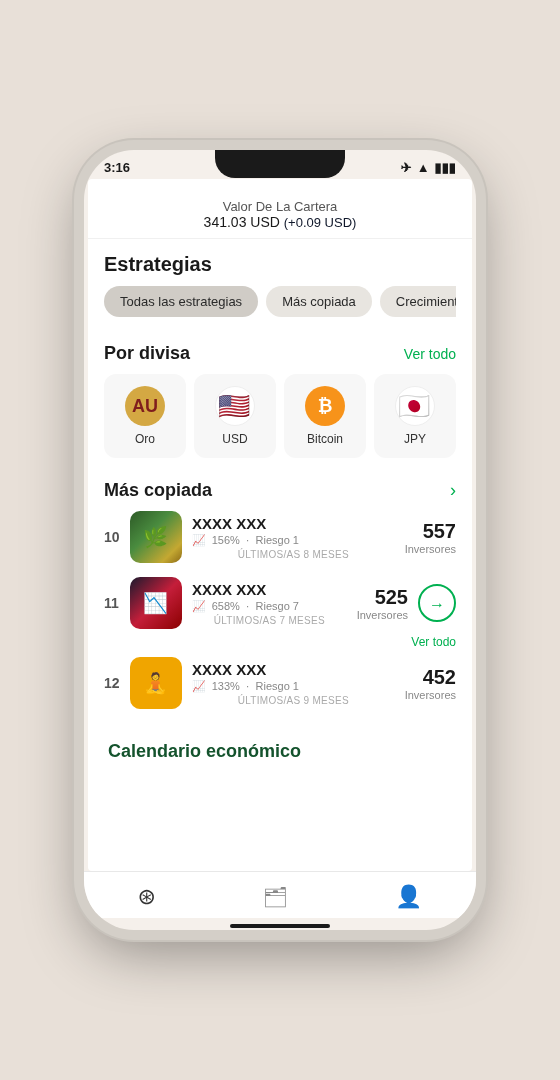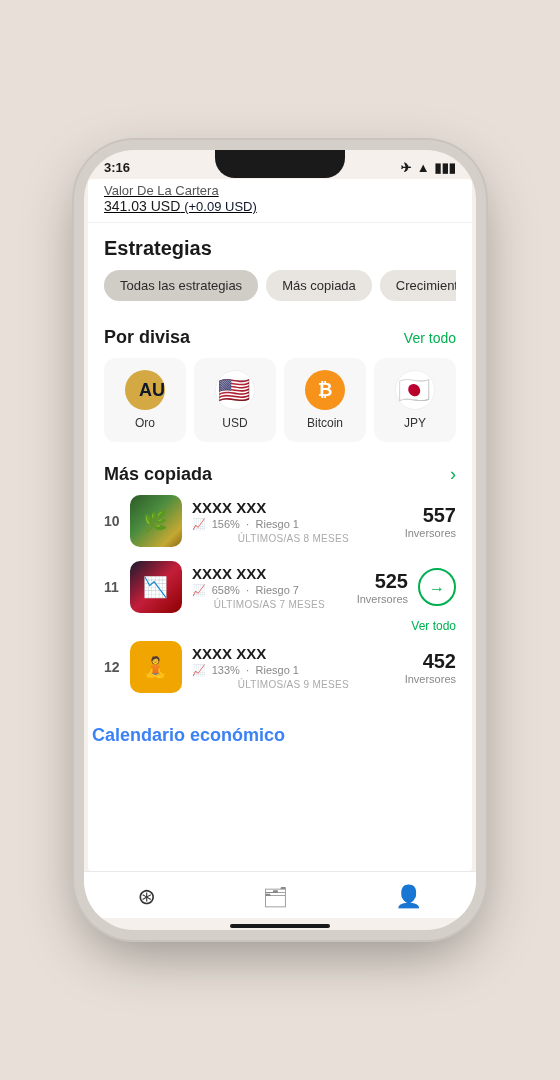--- a/index.html
+++ b/index.html
@@ -54,24 +54,23 @@
       overflow-y: auto;
       overflow-x: hidden;
       background: #ffffff;
       margin: 0 4px;
       border-radius: 4px;
     }
     .screen-content::-webkit-scrollbar { display: none; }
 
     
     .wallet-header {
-      text-align: left;
-      padding: 4px 16px 8px;
+      text-align: center;
+      padding: 20px 16px 8px;
       border-bottom: 1px solid #f0f0f0;
-      text-decoration: underline;
     }
     .wallet-title {
       font-size: 13px;
       color: #555;
       font-weight: 400;
     }
     .wallet-amount {
       font-size: 14px;
       color: #1a1a1a;
       font-weight: 500;
@@ -260,22 +259,22 @@
       font-size: 12px;
       margin-top: -8px;
       margin-bottom: 8px;
       cursor: pointer;
     }
 
     
     .calendar-title {
       font-size: 18px;
       font-weight: 700;
-      color: #3b82f6;
-      padding: 10px 4px 4px;
+      color: #14532d;
+      padding: 10px 20px 4px;
     }
 
     
     .bottom-nav {
       background: #fff;
       border-top: 1px solid #e8e8e8;
       display: flex;
       justify-content: space-around;
       align-items: center;
       padding: 8px 0 4px;
@@ -294,21 +293,21 @@
     }
     .home-indicator {
       width: 100px;
       height: 4px;
       background: #1a1a1a;
       border-radius: 2px;
       margin: 6px auto 2px;
     }
 
     
-    .icon-gold { background: #d4a843; color: #0f172a; justify-content: flex-end; }
+    .icon-gold { background: #d4a843; color: #7f1d1d; }
     .icon-usd { background: white; border: 1px solid #eee; }
     .icon-btc { background: #f7931a; color: white; }
 
     
     .thumb-1 { background: linear-gradient(135deg, #2d5a27 0%, #4a8c3f 40%, #c4a832 80%, #8b6914 100%); }
     .thumb-2 { background: linear-gradient(135deg, #1a1a2e 0%, #c41e3a 50%, #8b0000 100%); }
     .thumb-3 { background: #f0a500; }
 
     .thumb-figure {
       width: 100%;

